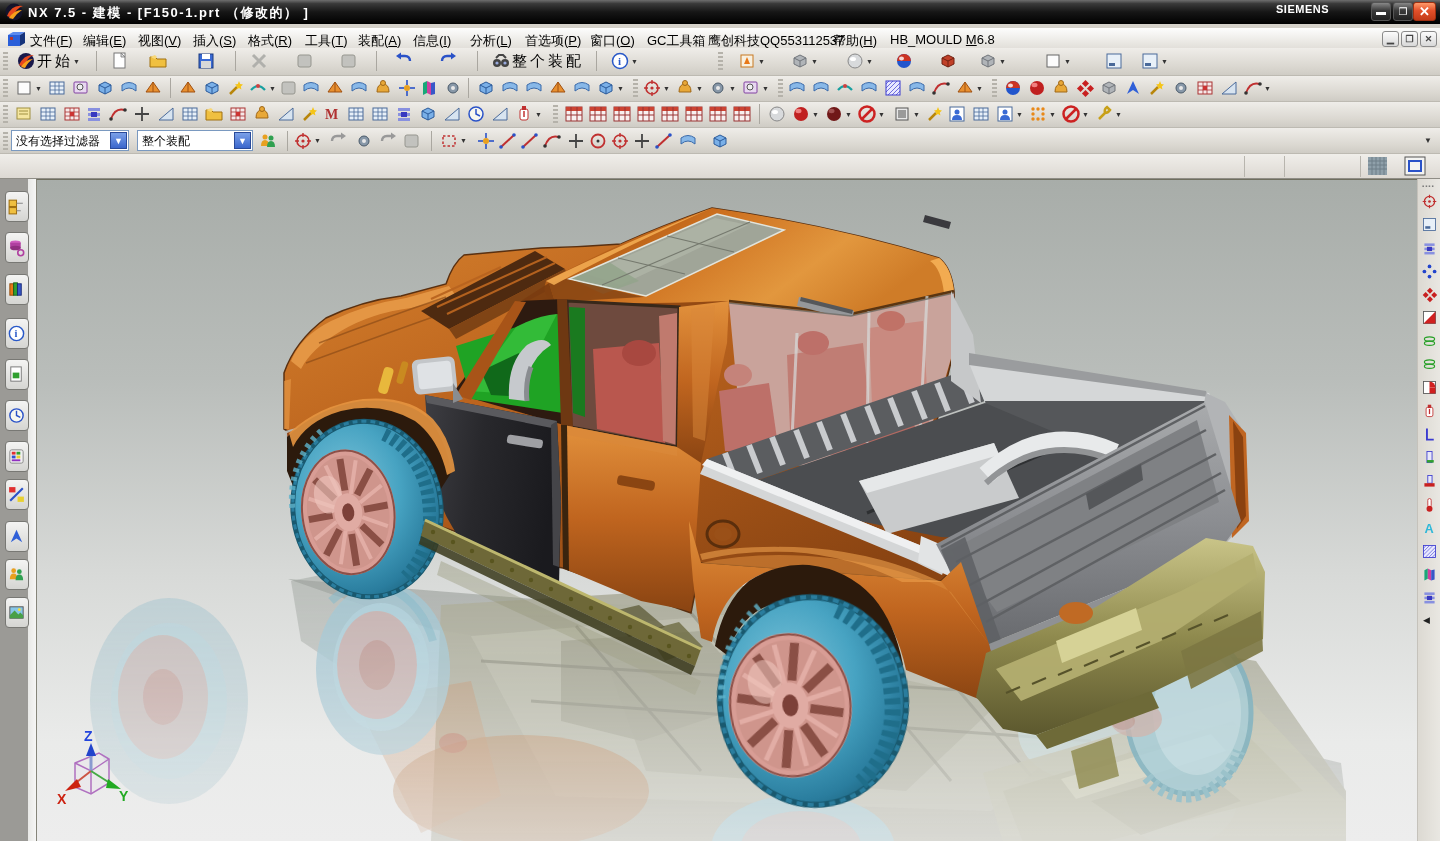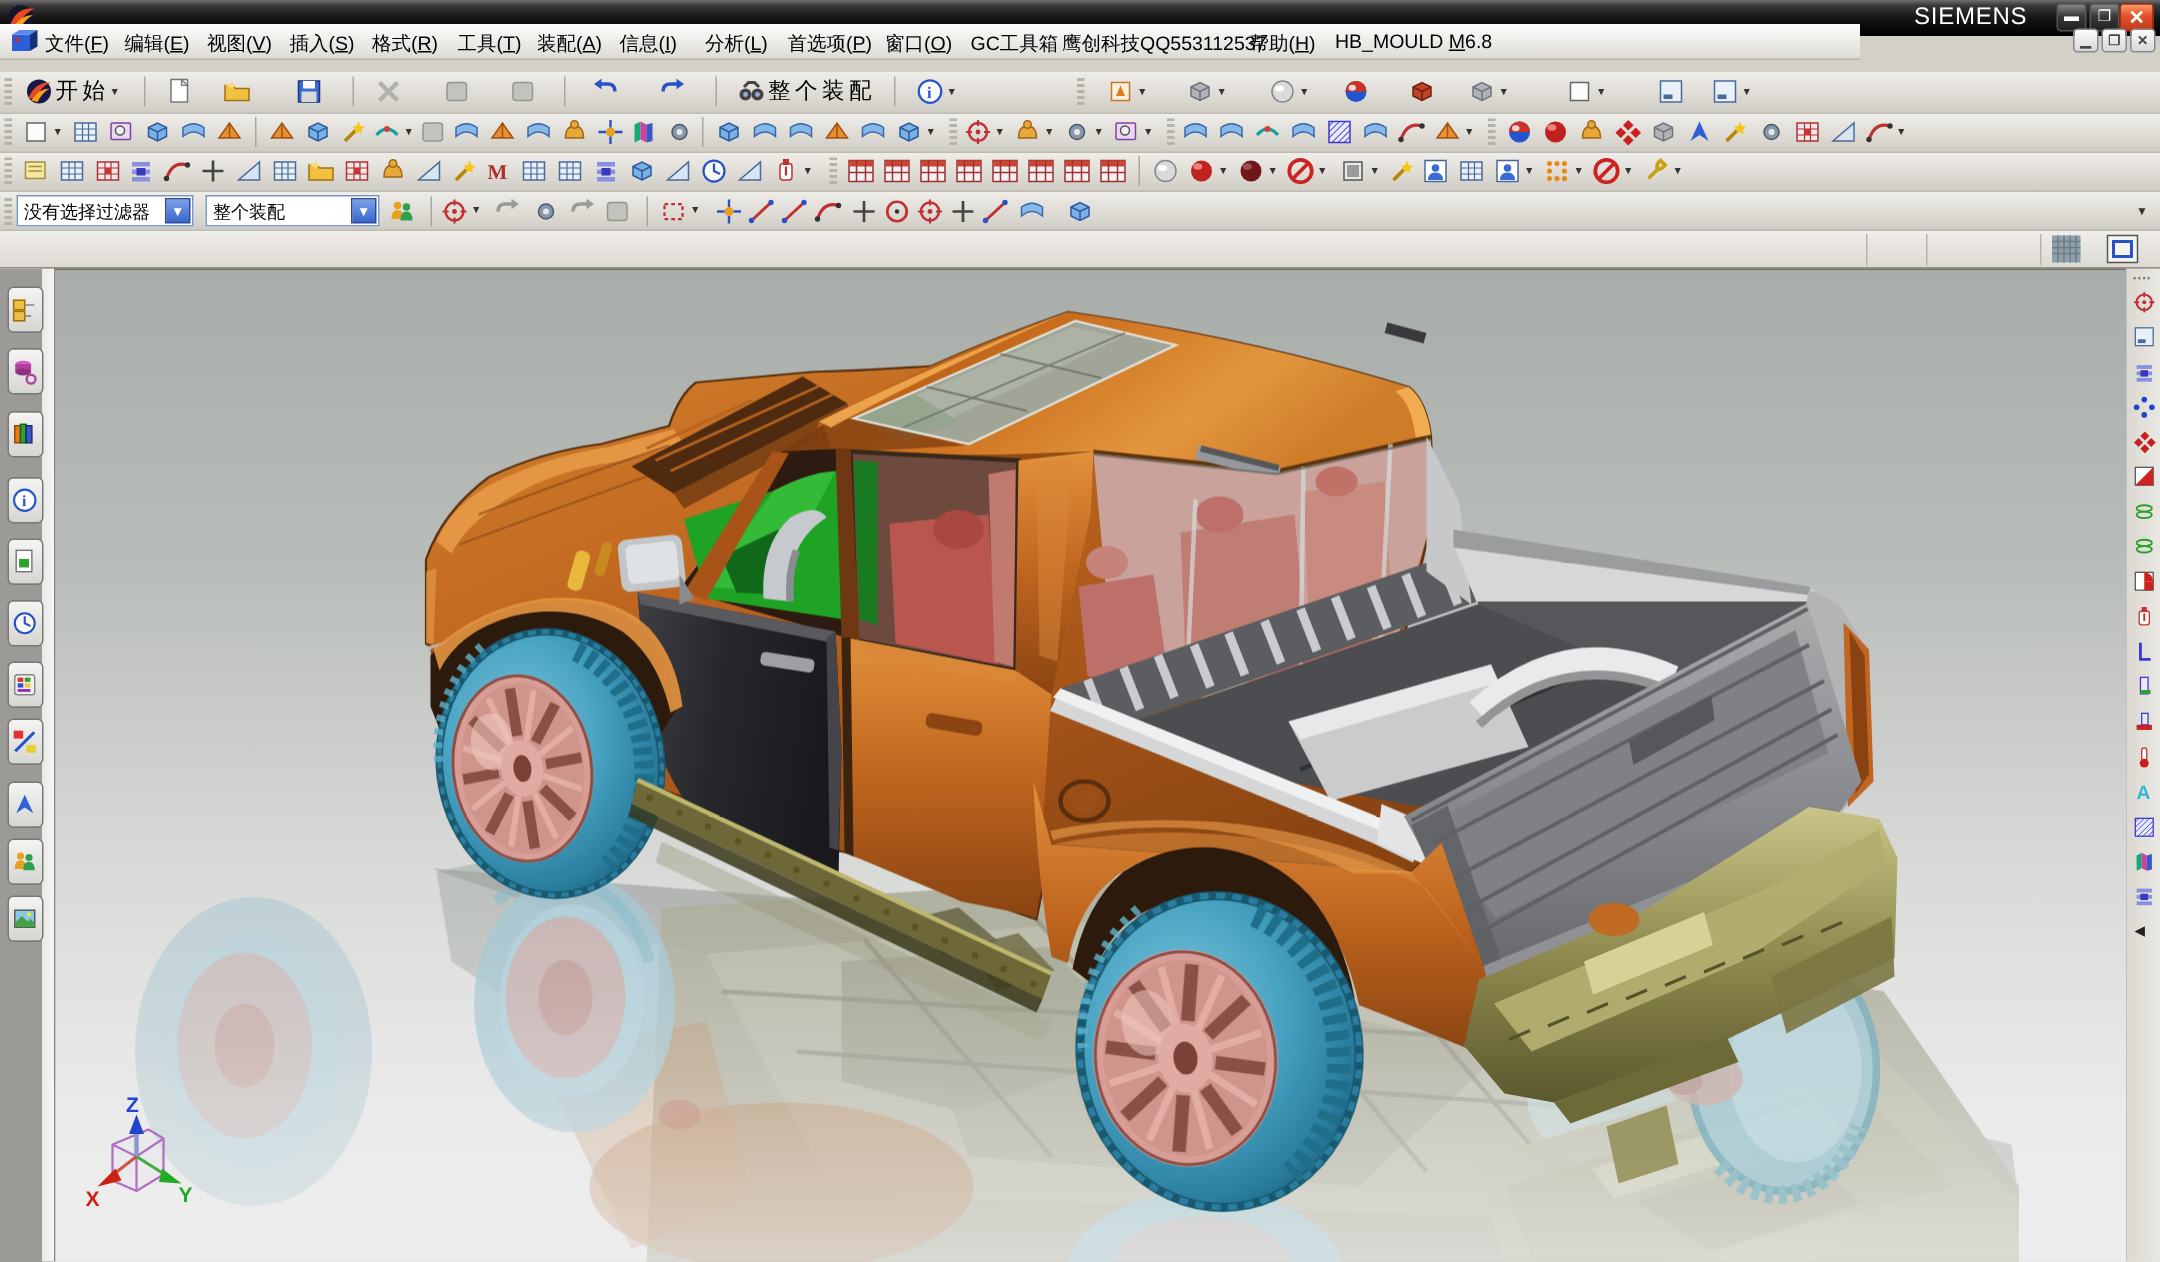--- a/index.html
+++ b/index.html
@@ -1,23 +1,23 @@
 <!DOCTYPE html>
 <html><head><meta charset="utf-8">
 <style>
 *{margin:0;padding:0;box-sizing:border-box}
 html,body{width:1440px;height:841px;overflow:hidden;font-family:"Liberation Sans",sans-serif}
 #app{position:relative;width:1440px;height:841px;background:#d4d0c8}
 #title{position:absolute;left:0;top:0;width:1440px;height:24px;background:linear-gradient(#6f6f6f 0%,#3a3a3a 15%,#161616 50%,#000 100%);color:#fff}
 #title .t{position:absolute;left:28px;top:4px;font-size:13px;font-weight:bold;letter-spacing:1.5px}
-#title .siemens{position:absolute;left:1276px;top:3px;font-size:16px;font-weight:normal;letter-spacing:0.5px}
+#title .siemens{position:absolute;left:1276px;top:3px;font-size:11px;font-weight:bold;letter-spacing:0.5px}
 .wbtn{position:absolute;top:2px;width:20px;height:19px;border-radius:3px;background:linear-gradient(#888,#3a3a3a 45%,#222);border:1px solid #555;color:#fff;font-size:10px;text-align:center;line-height:17px}
 #wmin{left:1371px}#wmax{left:1393px}
 #wclose{left:1413px;width:23px;background:linear-gradient(#ff9a6a,#e3502a 45%,#c23a18);border:1px solid #a03010;font-weight:bold;font-size:13px}
-#menu{position:absolute;left:0;top:16px;width:1240px;height:24px;background:linear-gradient(#fdfdfd,#eceae6 55%,#dedbd5);border-bottom:1px solid #b8b5ae;font-size:13px;color:#000}
+#menu{position:absolute;left:0;top:28px;width:1440px;height:24px;background:linear-gradient(#fdfdfd,#eceae6 55%,#dedbd5);border-bottom:1px solid #b8b5ae;font-size:13px;color:#000}
 #menu span{position:absolute;top:4px;white-space:nowrap}
 #menu u{text-decoration:underline}
 .mwbtn{position:absolute;top:3px;width:17px;height:16px;border:1px solid #8a8a8a;border-radius:3px;background:linear-gradient(#fcfcfc,#d8d8d8);color:#444;font-size:9px;text-align:center;line-height:14px;font-weight:bold}
 .tbrow{position:absolute;left:0;width:1440px;background:linear-gradient(#efede9,#dad7d0 70%,#cfccc5);border-bottom:1px solid #bdbab2;white-space:nowrap;overflow:hidden}
 #tb1{top:48px;height:28px;padding-top:3px}
 #tb2{top:76px;height:26px;padding-top:2px}
 #tb3{top:102px;height:26px;padding-top:2px}
 #tb4{top:128px;height:26px;padding-top:2px}
 #status{position:absolute;left:0;top:154px;width:1440px;height:25px;background:linear-gradient(#f0eeea,#ddd9d3);border-bottom:1px solid #8f8d86}
 #status .s1{position:absolute;left:1244px;top:2px;width:1px;height:21px;background:#b8b5ae}
@@ -42,20 +42,21 @@
 #truck{position:absolute;left:-36px;top:-179px;width:1440px;height:841px}
 </style></head>
 <body>
 <div id="app">
 <div id="title">
   <svg style="position:absolute;left:4px;top:2px" width="22" height="20" viewBox="0 0 22 20">
         <circle cx="10" cy="10" r="8.5" fill="#14142a"></circle>
         <path d="M3 14 Q8 2 19 4 Q12 6 8 16 Z" fill="#e8491d"></path>
         <path d="M5 16 Q10 8 18 8 Q13 11 9 17 Z" fill="#f7a01b"></path>
       </svg>
+  <div class="t">NX 7.5 - 建模 - [F150-1.prt （修改的） ]</div>
   <div class="siemens">SIEMENS</div>
   <div class="wbtn" id="wmin">▬</div>
       <div class="wbtn" id="wmax">❐</div>
       <div class="wbtn" id="wclose">✕</div>
 </div>
 <div id="menu">
   <svg style="position:absolute;left:7px;top:3px" width="19" height="18" viewBox="0 0 19 18">
         <rect x="1" y="4" width="12" height="11" fill="#2b5fd9"></rect>
         <path d="M1 4 L6 1 L18 1 L13 4 Z" fill="#5b8aef"></path>
         <path d="M13 4 L18 1 L18 12 L13 15 Z" fill="#16337a"></path>

